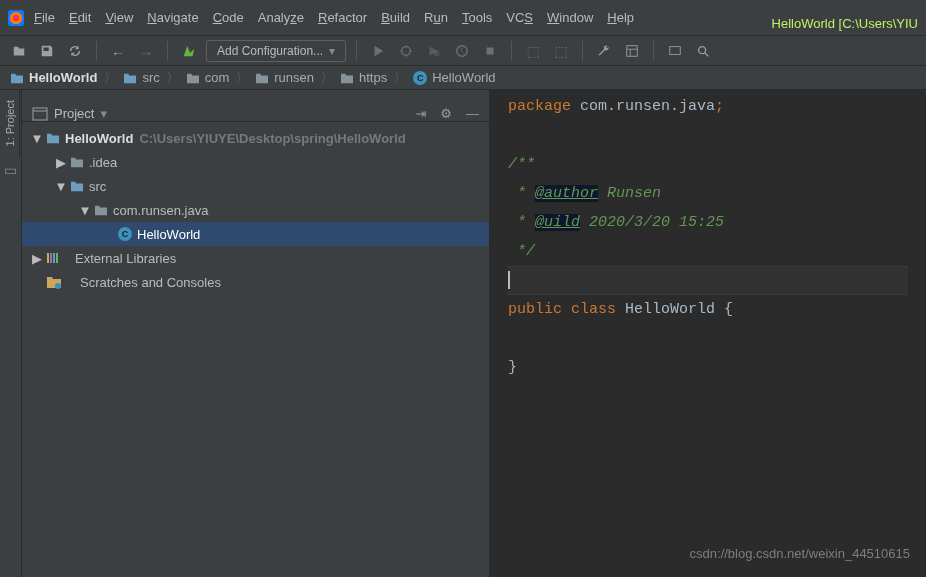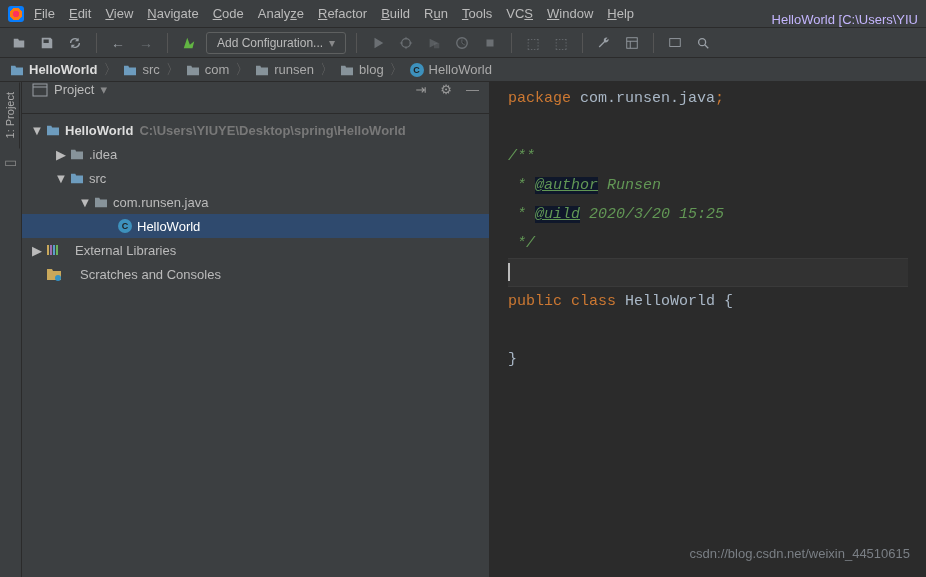--- a/index.html
+++ b/index.html
@@ -3,32 +3,32 @@
 <meta charset="utf-8">
 <style>
 * { margin: 0; padding: 0; box-sizing: border-box; }
 body {
   width: 926px; height: 577px;
   background: #2b2b2b; color: #bbbbbb;
   font-family: "Segoe UI", Arial, sans-serif; font-size: 13px;
   overflow: hidden; position: relative;
 }
 .menubar {
-  height: 28px; background: #3c3f41;
+  height: 36px; background: #3c3f41;
   display: flex; align-items: center; padding: 0 8px;
   border-bottom: 1px solid #2b2b2b;
 }
 .app-icon {
   width: 16px; height: 16px; margin-right: 10px;
   background: radial-gradient(circle at 50% 50%, #fe315d 0 30%, #f97a12 30% 55%, #087cfa 55% 100%);
   border-radius: 3px;
 }
 .menubar .mi { margin-right: 14px; cursor: default; color: #bbbbbb; }
 .menubar .mi u { text-decoration: underline; }
-.menubar .title-right { margin-left: auto; color: #c4b5fd; white-space: nowrap; overflow: hidden; margin-top: 12px; }
+.menubar .title-right { margin-left: auto; color: #bef264; white-space: nowrap; overflow: hidden; margin-top: 12px; }
 
 .toolbar {
   height: 30px; background: #3c3f41;
   display: flex; align-items: center; padding: 0 8px; gap: 6px;
   border-bottom: 1px solid #2b2b2b;
 }
 .tbtn {
   width: 22px; height: 22px; display: flex; align-items: center; justify-content: center;
   color: #9aa0a6; font-size: 14px;
 }
@@ -64,21 +64,21 @@
   padding: 10px 3px; font-size: 11px; color: #aaa;
   border-left: 1px solid #2b2b2b;
 }
 .file-mini { margin-top: 6px; color: #888; font-size: 14px; }
 
 .project {
   width: 468px; background: #3c3f41; border-right: 1px solid #2b2b2b;
   display: flex; flex-direction: column;
 }
 .proj-head {
-  height: 32px; display: flex; align-items: flex-start; padding: 0 10px;
+  height: 32px; display: flex; align-items: flex-end; padding: 0 10px;
   border-bottom: 1px solid #2b2b2b;
   gap: 22px;
 }
 .proj-head .fake-sel {
   display: flex; align-items: center; gap: 6px;
 }
 .proj-head .right-icons { margin-left: auto; display: flex; gap: 14px; color: #999; }
 .tree { flex: 1; overflow: hidden; padding-top: 4px; }
 .node {
   height: 24px; display: flex; align-items: center;
@@ -248,21 +248,21 @@
     <svg class="folder-i" viewBox="0 0 16 14">
         <path fill="#87939a" d="M1 2h5l1 2h8v9H1z"></path>
       </svg>
     <span>runsen</span>
   </span>
   <span class="crumb-sep">〉</span>
   <span class="crumb">
     <svg class="folder-i" viewBox="0 0 16 14">
         <path fill="#87939a" d="M1 2h5l1 2h8v9H1z"></path>
       </svg>
-    <span>blog</span>
+    <span>https</span>
   </span>
   <span class="crumb-sep">〉</span>
   <span class="crumb">
     <span class="class-i">C</span>
     <span>HelloWorld</span>
   </span>
 </div>
 
 <div class="main">
   <div class="left-tabs">

